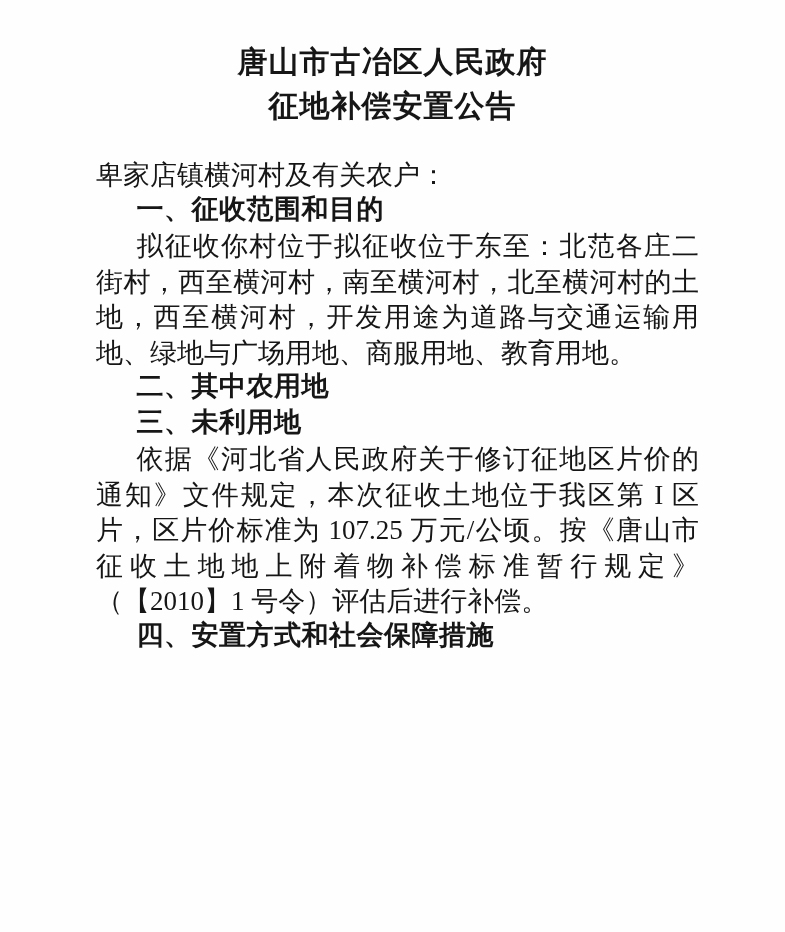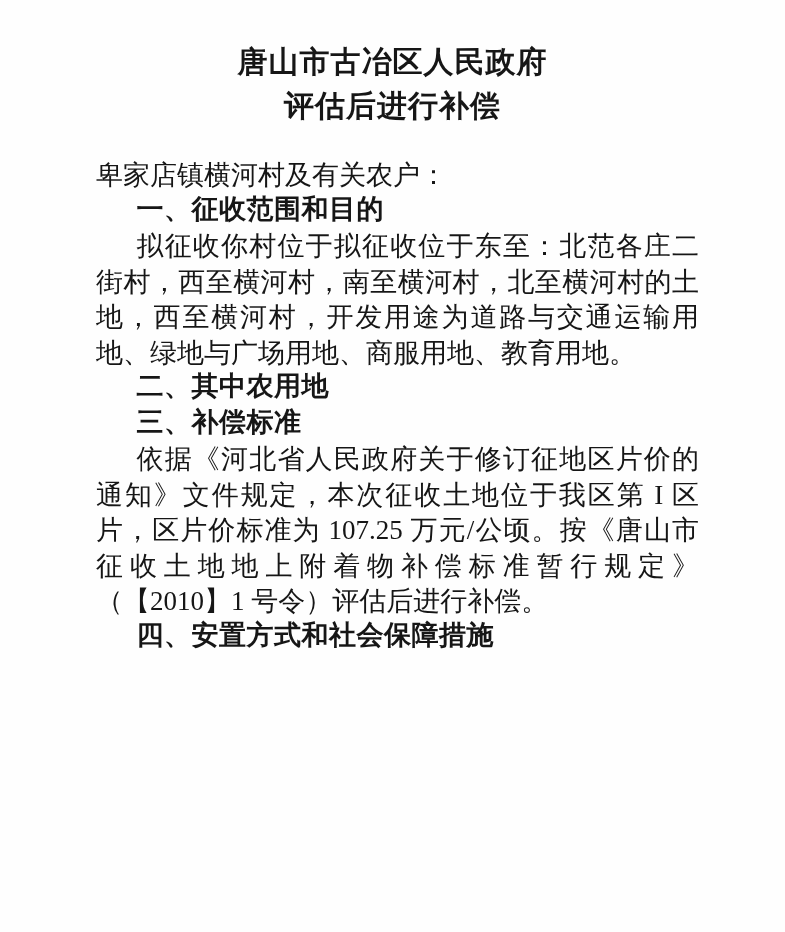--- a/index.html
+++ b/index.html
@@ -47,25 +47,25 @@
     font-weight: 700;
     font-family: Liberation Mono, monospace;
     letter-spacing: 0.5px;
   }
 </style>
 </head>
 <body>
 
 <div class="page">
   <h1 class="title">唐山市古冶区人民政府</h1>
-  <h1 class="title">评估后进行补偿</h1>
+  <h1 class="title">征地补偿安置公告</h1>
 
   <div class="content">
     <p class="salutation">卑家店镇横河村及有关农户：</p>
     <p class="heading">一、征收范围和目的</p>
     <p class="para">拟征收你村位于拟征收位于东至：北范各庄二街村，西至横河村，南至横河村，北至横河村的土地，西至横河村，开发用途为道路与交通运输用地、绿地与广场用地、商服用地、教育用地。</p>
     <p class="heading">二、其中农用地</p>
-    <p class="heading">三、补偿标准</p>
+    <p class="heading">三、未利用地</p>
     <p class="para">依据《河北省人民政府关于修订征地区片价的通知》文件规定，本次征收土地位于我区第 I 区片，区片价标准为 107.25 万元/公顷。按《唐山市征收土地地上附着物补偿标准暂行规定》（【2010】1 号令）评估后进行补偿。</p>
     <p class="heading">四、安置方式和社会保障措施</p>
 
   </div>
 </div>
 
 </body></html>

